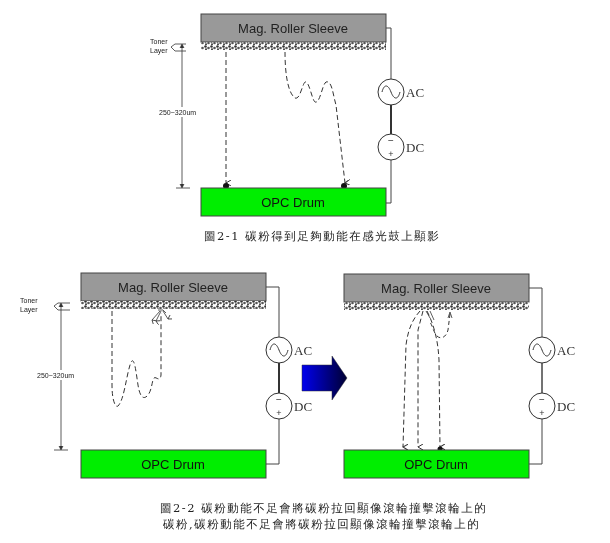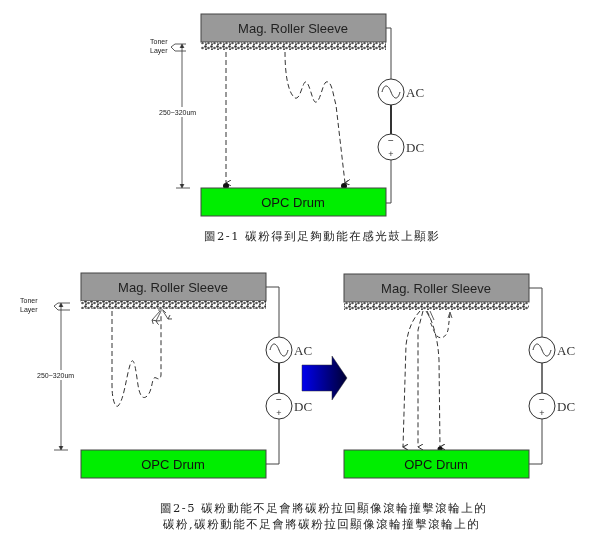--- a/index.html
+++ b/index.html
@@ -134,14 +134,14 @@
     <path d="M533,350 C535,342 539,342 542,350 C545,358 549,358 551,350" fill="none" stroke="#333" stroke-width="1"></path>
     <text x="557" y="355" font-size="13" class="serif" fill="#333">AC</text>
     <circle cx="542" cy="406" r="13" fill="#fff" stroke="#333" stroke-width="1"></circle>
     <text x="542" y="403" text-anchor="middle" font-size="10" class="lbl" fill="#333">−</text>
     <text x="542" y="416" text-anchor="middle" font-size="9" class="lbl" fill="#333">+</text>
     <text x="557" y="411" font-size="13" class="serif" fill="#333">DC</text>
   </g>
 </svg>
 
 <div class="caption" style="left:176px; top:229px;margin-left:28px;">圖2-1 碳粉得到足夠動能在感光鼓上顯影</div>
-<div class="caption" style="left:160px; top:501px;">圖2-5 碳粉動能不足會將碳粉拉回顯像滾輪撞擊滾輪上的</div>
+<div class="caption" style="left:160px; top:501px;">圖2-2 碳粉動能不足會將碳粉拉回顯像滾輪撞擊滾輪上的</div>
 <div class="caption" style="left:163px; top:517px;">碳粉,碳粉動能不足會將碳粉拉回顯像滾輪撞擊滾輪上的</div>
 
 </body></html>

